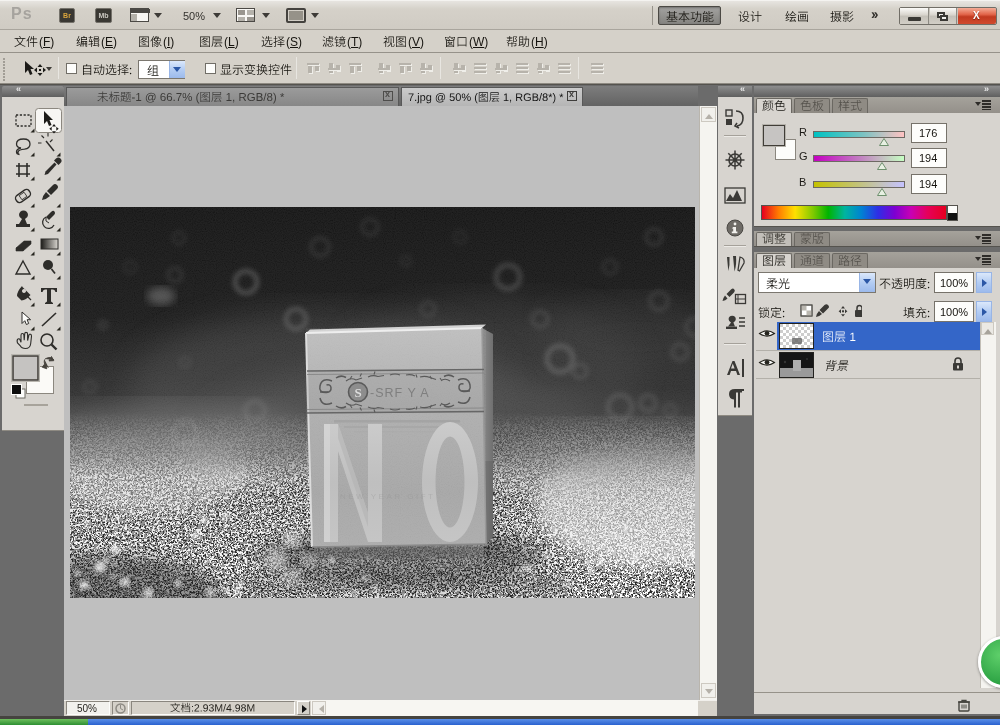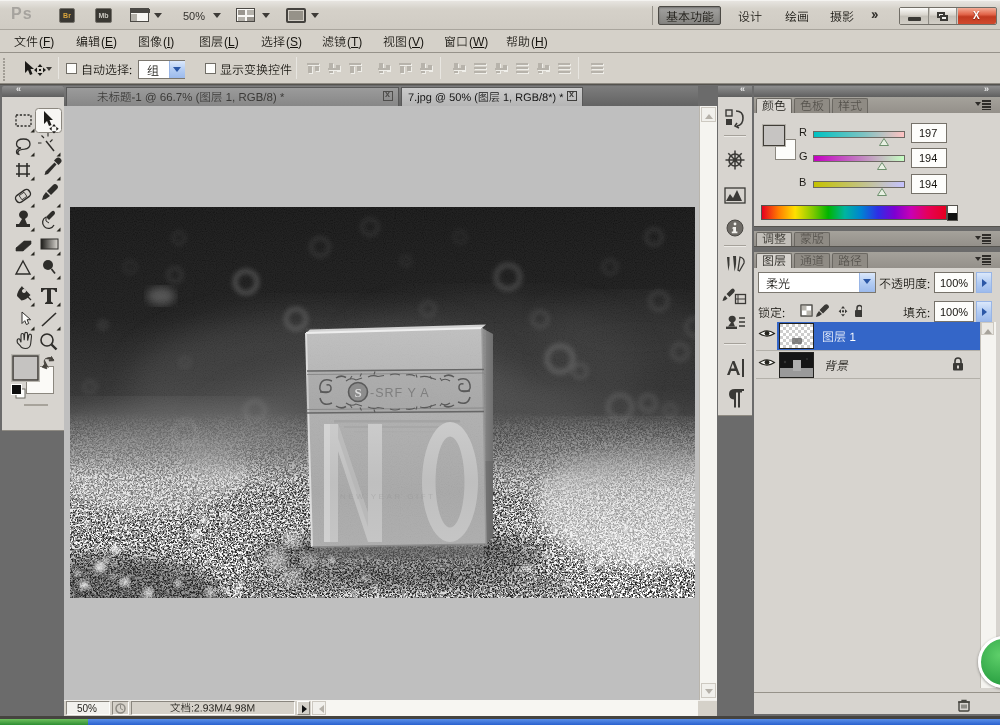--- a/index.html
+++ b/index.html
@@ -643,21 +643,21 @@
 <div style="left:754px;top:113px;width:246px;height:114px;background:#d7d4cf;border-bottom:1px solid #55534e"></div>
 <div style="left:775px;top:139px;width:21px;height:21px;background:#fdfdfb;border:1px solid #8b877f"></div>
 <div style="left:762px;top:124px;width:24px;height:23px;background:#fff;border:1px solid #b4b1aa"></div>
 <div style="left:763px;top:125px;width:22px;height:21px;background:#c6c4c2;border:1px solid #403d37"></div>
 <div style="left:799px;top:126px;font:11px 'Liberation Sans',sans-serif;color:#1d1b17">R</div>
 <div style="left:813px;top:131px;width:92px;height:7px;background:linear-gradient(90deg,#00c2c2,#7cc2c2 55%,#ffc2c2);border:1px solid #6d6963"></div>
 <svg style="position:absolute;left:879px;top:138px" width="10" height="8">
       <path d="M5 .5 L9.5 7.5 L0.5 7.5 Z" fill="#e7f0e2" stroke="#6d8f6d" stroke-width="1"></path>
     </svg>
 <div style="left:911px;top:123px;width:36px;height:20px;background:#fdfdfb;border:1px solid #76726a"></div>
-<div style="left:919px;top:127px;font:11px 'Liberation Sans',sans-serif;color:#16140f">197</div>
+<div style="left:919px;top:127px;font:11px 'Liberation Sans',sans-serif;color:#16140f">176</div>
 <div style="left:799px;top:150px;font:11px 'Liberation Sans',sans-serif;color:#1d1b17">G</div>
 <div style="left:813px;top:155px;width:92px;height:7px;background:linear-gradient(90deg,#c500c2,#c27cc2 50%,#c5ffc2);border:1px solid #6d6963"></div>
 <svg style="position:absolute;left:877px;top:162px" width="10" height="8">
       <path d="M5 .5 L9.5 7.5 L0.5 7.5 Z" fill="#e7f0e2" stroke="#6d8f6d" stroke-width="1"></path>
     </svg>
 <div style="left:911px;top:148px;width:36px;height:20px;background:#fdfdfb;border:1px solid #76726a"></div>
 <div style="left:919px;top:152px;font:11px 'Liberation Sans',sans-serif;color:#16140f">194</div>
 <div style="left:799px;top:176px;font:11px 'Liberation Sans',sans-serif;color:#1d1b17">B</div>
 <div style="left:813px;top:181px;width:92px;height:7px;background:linear-gradient(90deg,#c5c200,#c2c27c 50%,#c5c2ff);border:1px solid #6d6963"></div>
 <svg style="position:absolute;left:877px;top:188px" width="10" height="8">

